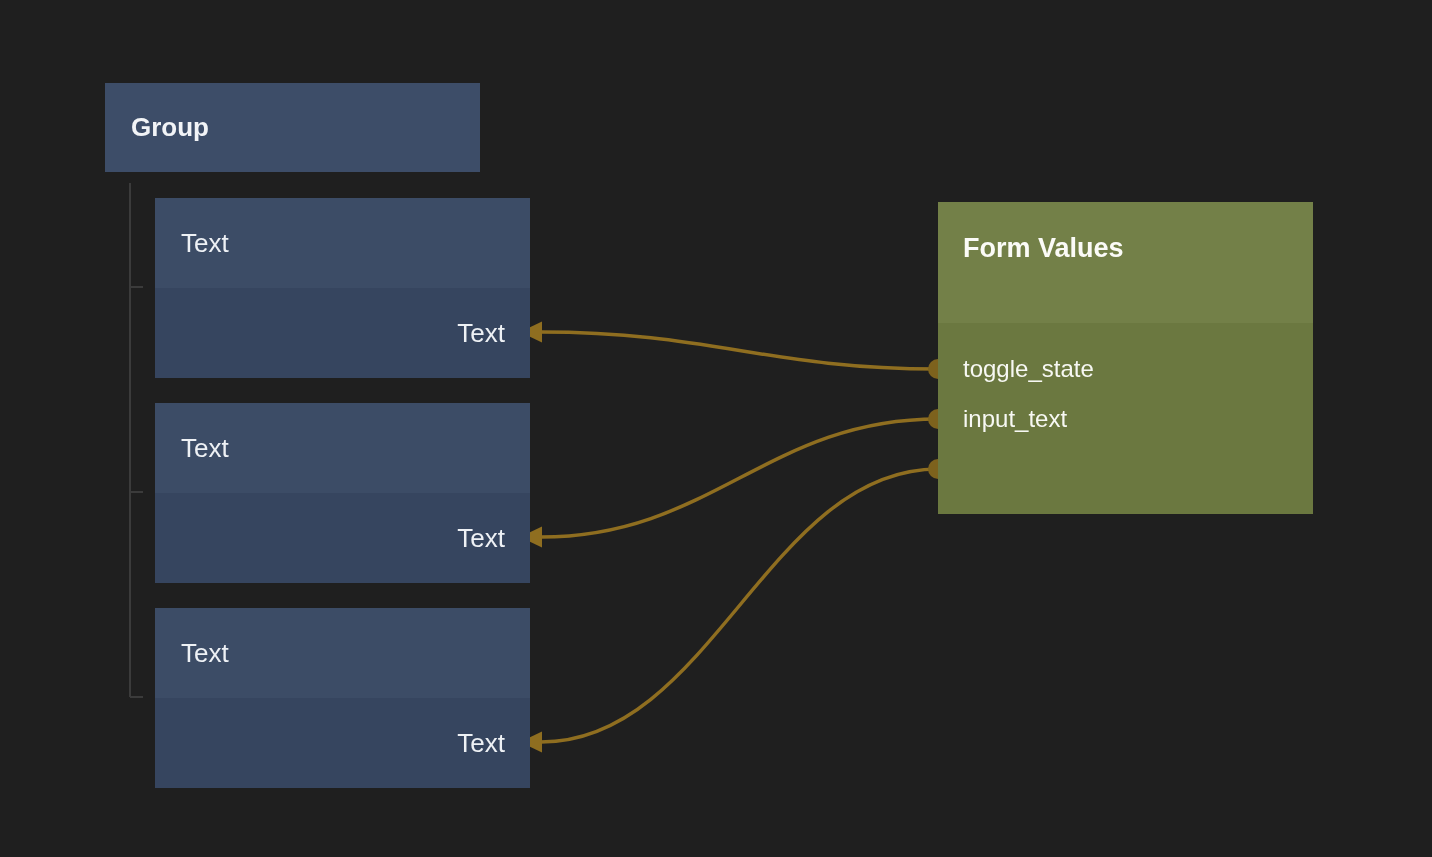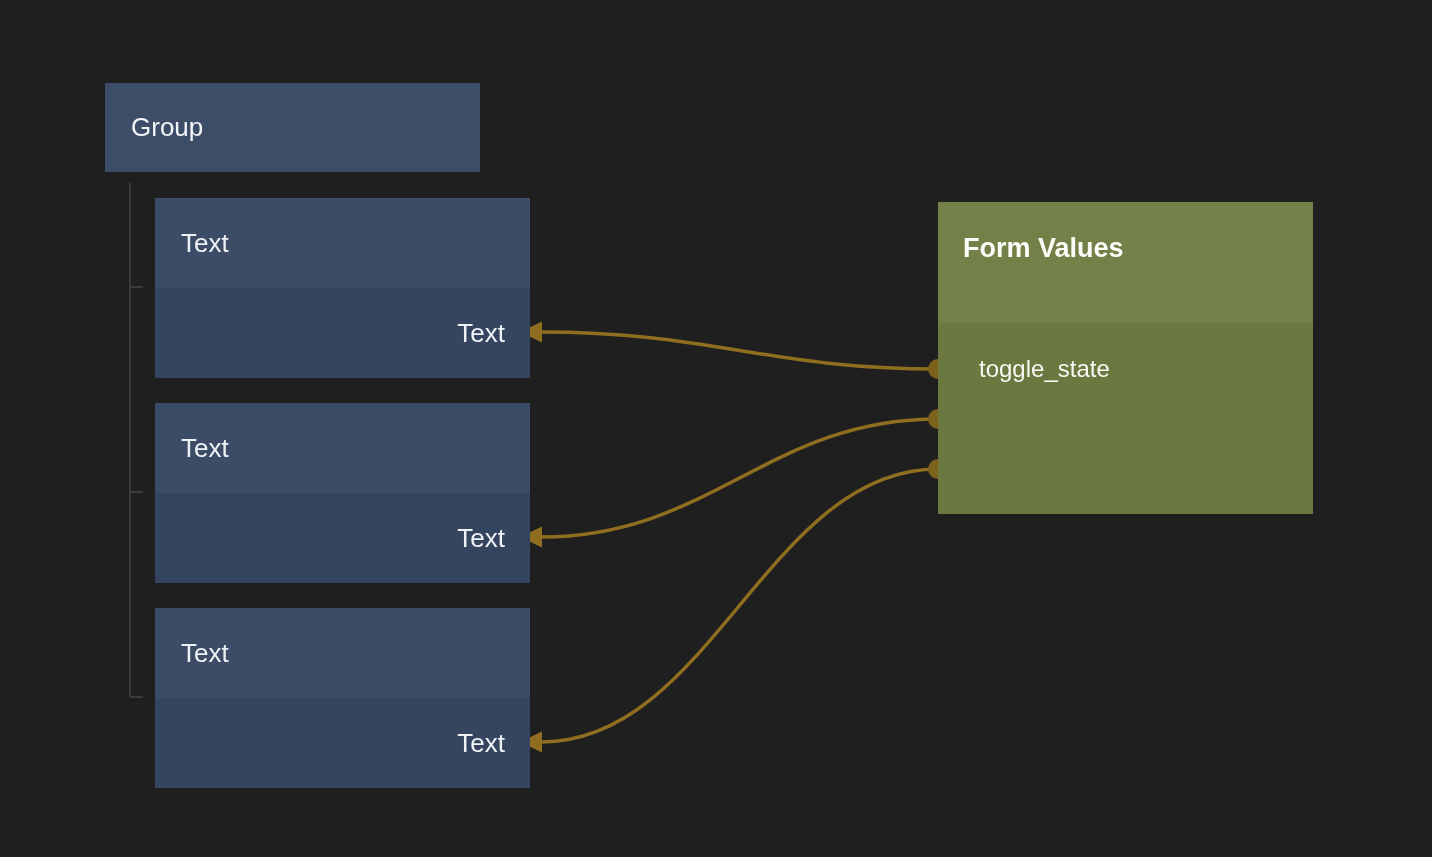--- a/index.html
+++ b/index.html
@@ -32,20 +32,21 @@
     left: 105px;
     top: 83px;
     width: 375px;
     height: 89px;
     background: #3d4d68;
     display: flex;
     align-items: center;
     padding-left: 26px;
     color: #f2f4f7;
     font-size: 26px;
+    font-weight: bold;
   }
   
   .text-node {
     left: 155px;
     width: 375px;
     height: 160px;
     color: #eef1f5;
     font-size: 26px;
   }
   .tn-header {
@@ -92,21 +93,21 @@
   .fn-body {
     height: 191px;
     background: #6b7840;
     box-sizing: border-box;
     padding-top: 21px;
   }
   .fn-field {
     height: 50px;
     display: flex;
     align-items: center;
-    padding-left: 41px;
+    padding-left: 25px;
     color: #f7f8f3;
     font-size: 24px;
   }
 </style>
 </head>
 <body>
 
 <div class="canvas">
 
   <svg class="wires" width="1432" height="857" viewBox="0 0 1432 857">
@@ -158,16 +159,19 @@
   </div>
 
   <div class="node form-node">
     <div class="fn-header">
       <div class="fn-title">Form Values</div>
     </div>
     <div class="fn-body">
       <div class="fn-field">
         <span>toggle_state</span>
       </div>
+      <div class="fn-field">
+        <span>input_text</span>
+      </div>
     </div>
   </div>
 
 </div>
 
 </body></html>

